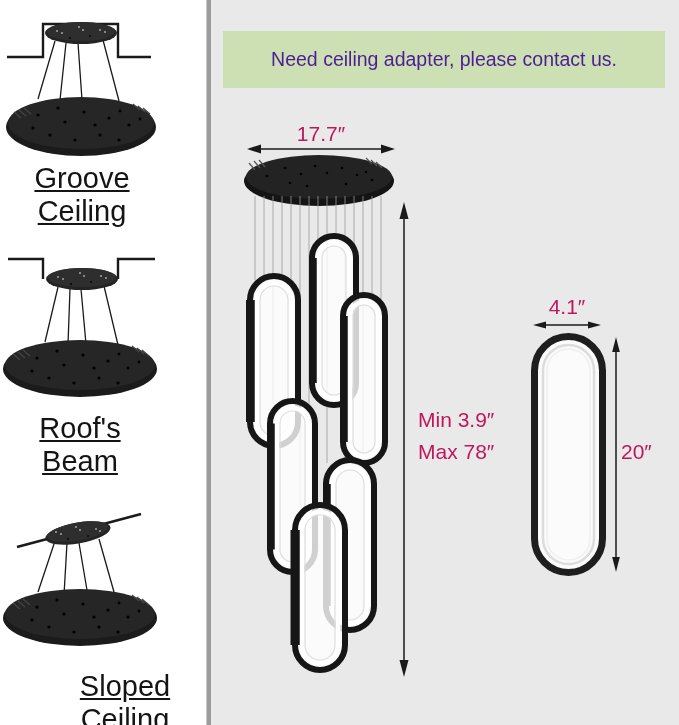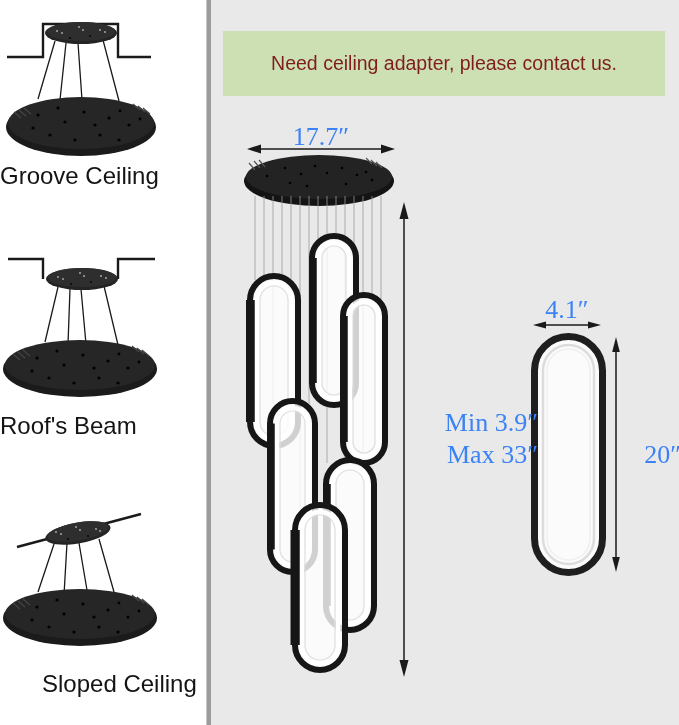--- a/index.html
+++ b/index.html
@@ -5,27 +5,27 @@
   html,body{margin:0;padding:0;background:#fff;}
   .canvas{
     position:relative;width:679px;height:725px;overflow:hidden;
     font-family:"Liberation Sans",sans-serif;background:#ffffff;
   }
   .sidebar{position:absolute;left:0;top:0;width:206px;height:725px;background:#ffffff;}
   .divider{position:absolute;left:206px;top:0;width:5px;height:725px;background:#9c9c9c;border-left:1px solid #c9c9c9;}
   .panel{position:absolute;left:211px;top:0;width:468px;height:725px;background:#e9e9e9;}
   .art{position:absolute;left:0;top:0;width:679px;height:725px;z-index:2;pointer-events:none;}
   .banner{
-    position:absolute;left:223px;top:31px;width:442px;height:65px;background:#cce0b3;
+    position:absolute;left:223px;top:31px;width:442px;height:57px;background:#cce0b3;
     z-index:3;display:flex;flex-direction:column;justify-content:center;align-items:center;
-    color:#7f1d1d;font-size:19.5px;line-height:27px;text-align:center;
+    color:#4c1d95;font-size:19.5px;line-height:27px;text-align:center;
   }
-  .lbl{position:absolute;z-index:3;color:#141414;text-align:right;}
-  .side-label{font-size:24px;text-align:left;}
-  .dim{font-size:26px;color:#3b82f6;font-family:Liberation Serif, serif;}
+  .lbl{position:absolute;z-index:3;color:#141414;}
+  .side-label{font-size:29px;text-align:center;text-decoration:underline;}
+  .dim{font-size:21px;color:#be185d;}
   .dim.center{text-align:center;}
   #lbl-groove{left:0;top:162px;width:164px;}
   #lbl-roof{left:0;top:412px;width:160px;}
   #lbl-sloped{left:0;top:670px;width:166px;margin-left:42px;}
   #dim-canopy{left:271px;top:122px;width:100px;}
   #dim-min{left:418px;top:408px;width:120px;}
   #dim-max{left:418px;top:440px;width:120px;}
   #dim-ring-w{left:517px;top:295px;width:100px;}
   #dim-ring-h{left:621px;top:440px;width:60px;}
 </style>
@@ -269,17 +269,17 @@
       <polygon points="616,572 612.2,557 619.8,557" stroke="none"></polygon>
     </g>
   </svg>
 
   <div class="lbl side-label" id="lbl-groove">Groove Ceiling</div>
   <div class="lbl side-label" id="lbl-roof">Roof's Beam</div>
   <div class="lbl side-label" id="lbl-sloped">Sloped Ceiling</div>
 
   <div class="lbl dim center" id="dim-canopy">17.7″</div>
   <div class="lbl dim" id="dim-min">Min 3.9″</div>
-  <div class="lbl dim" id="dim-max">Max 33″</div>
+  <div class="lbl dim" id="dim-max">Max 78″</div>
   <div class="lbl dim center" id="dim-ring-w">4.1″</div>
   <div class="lbl dim" id="dim-ring-h">20″</div>
 
 </div>
 
 </body></html>

